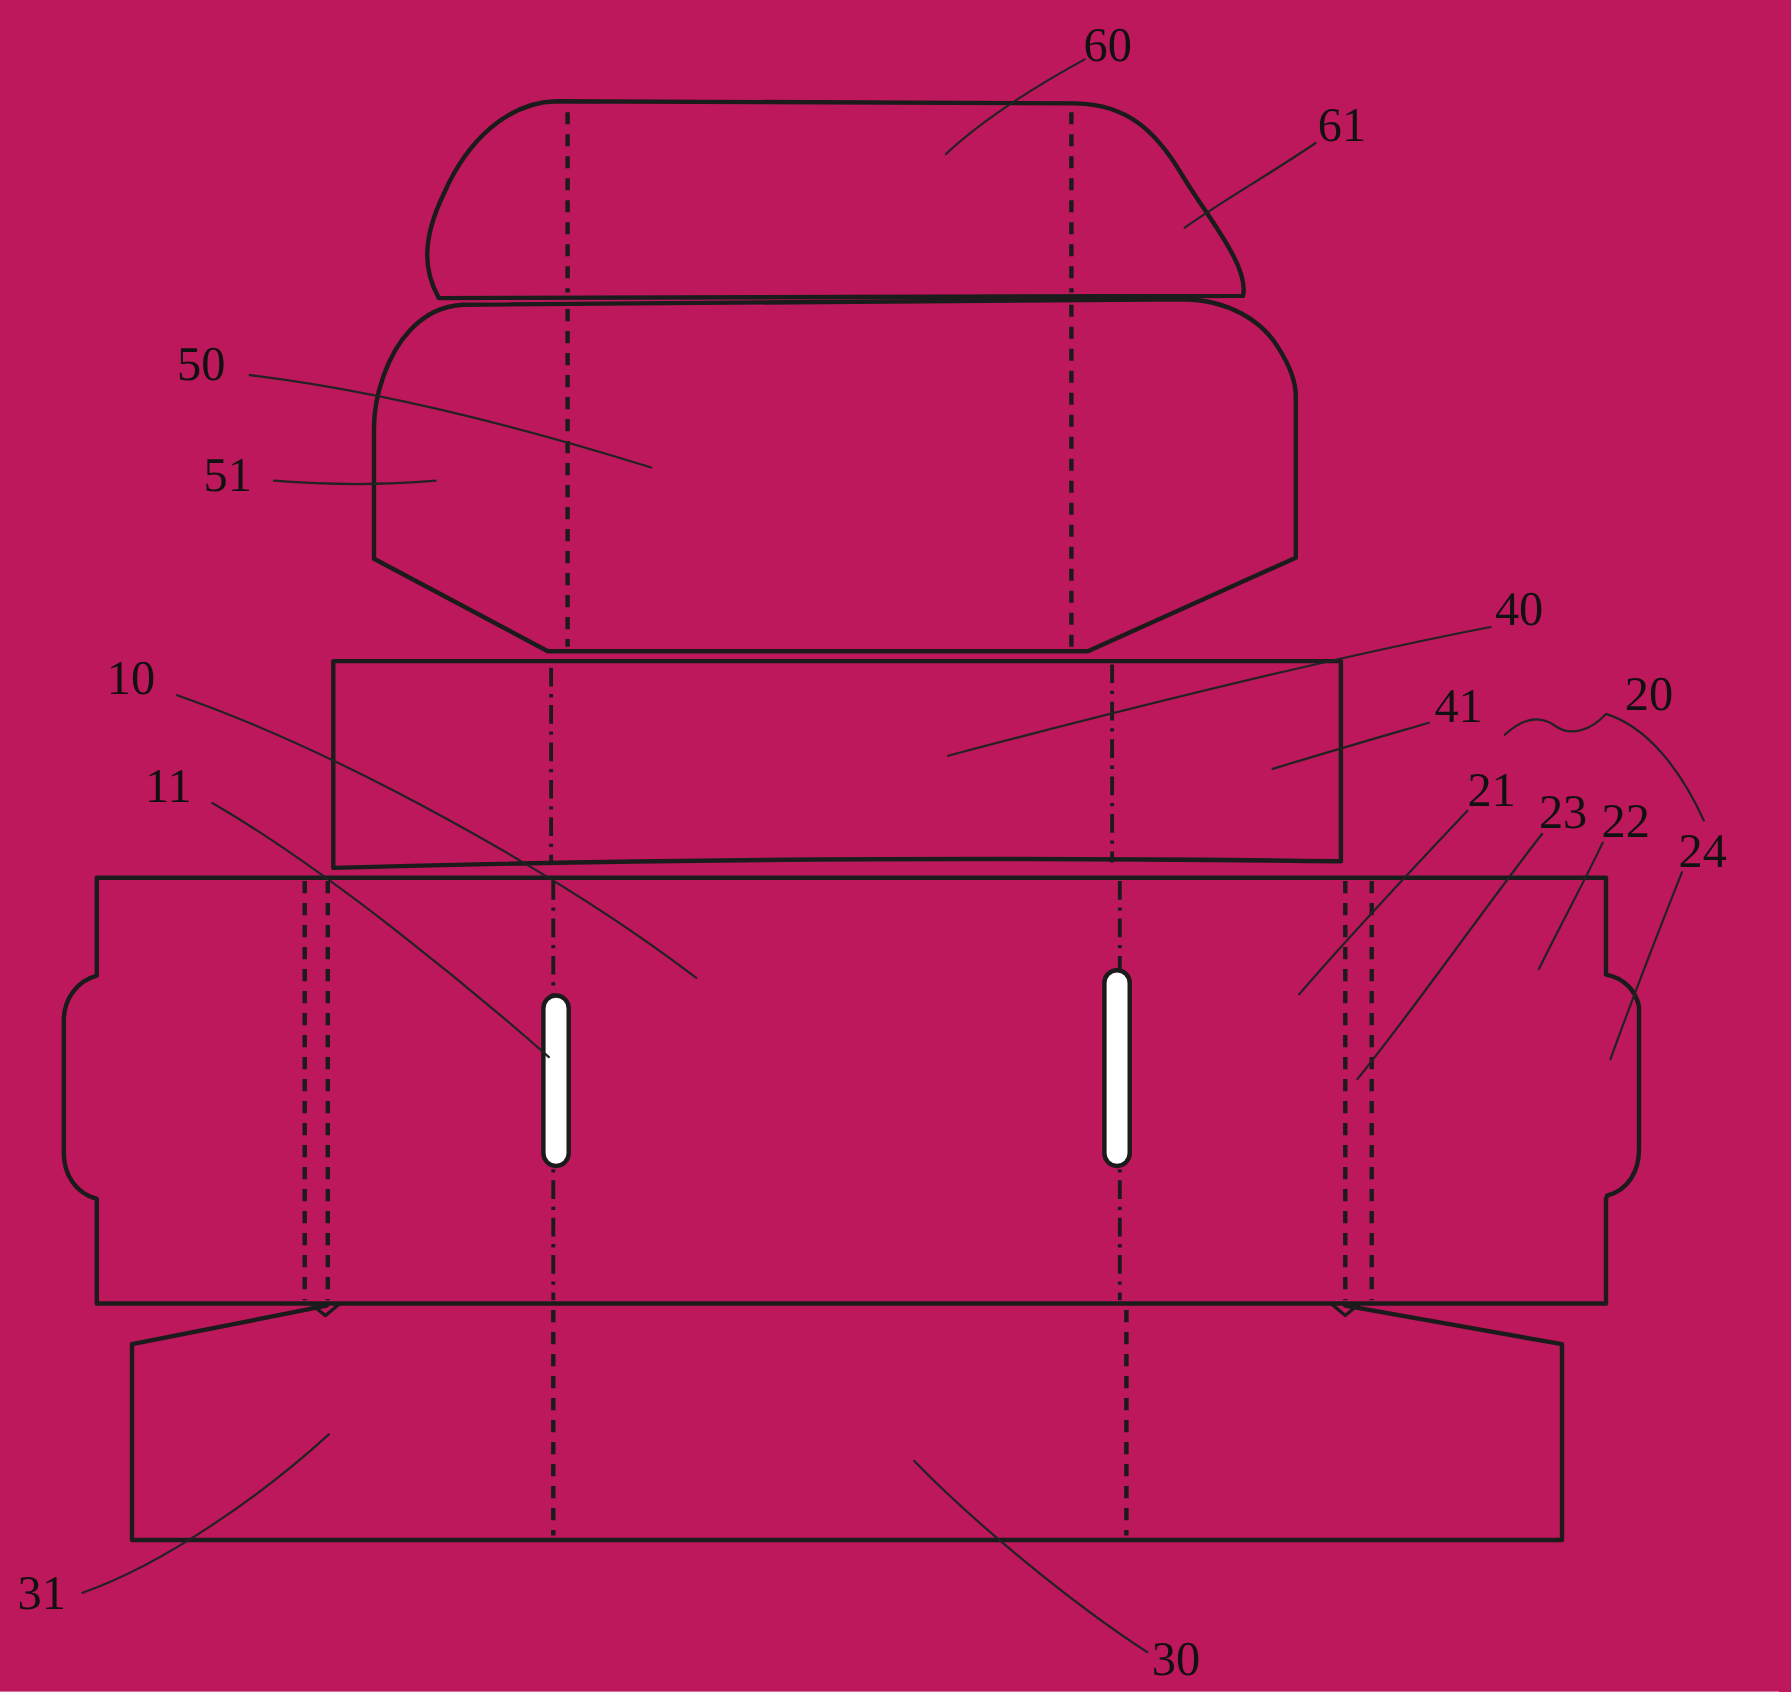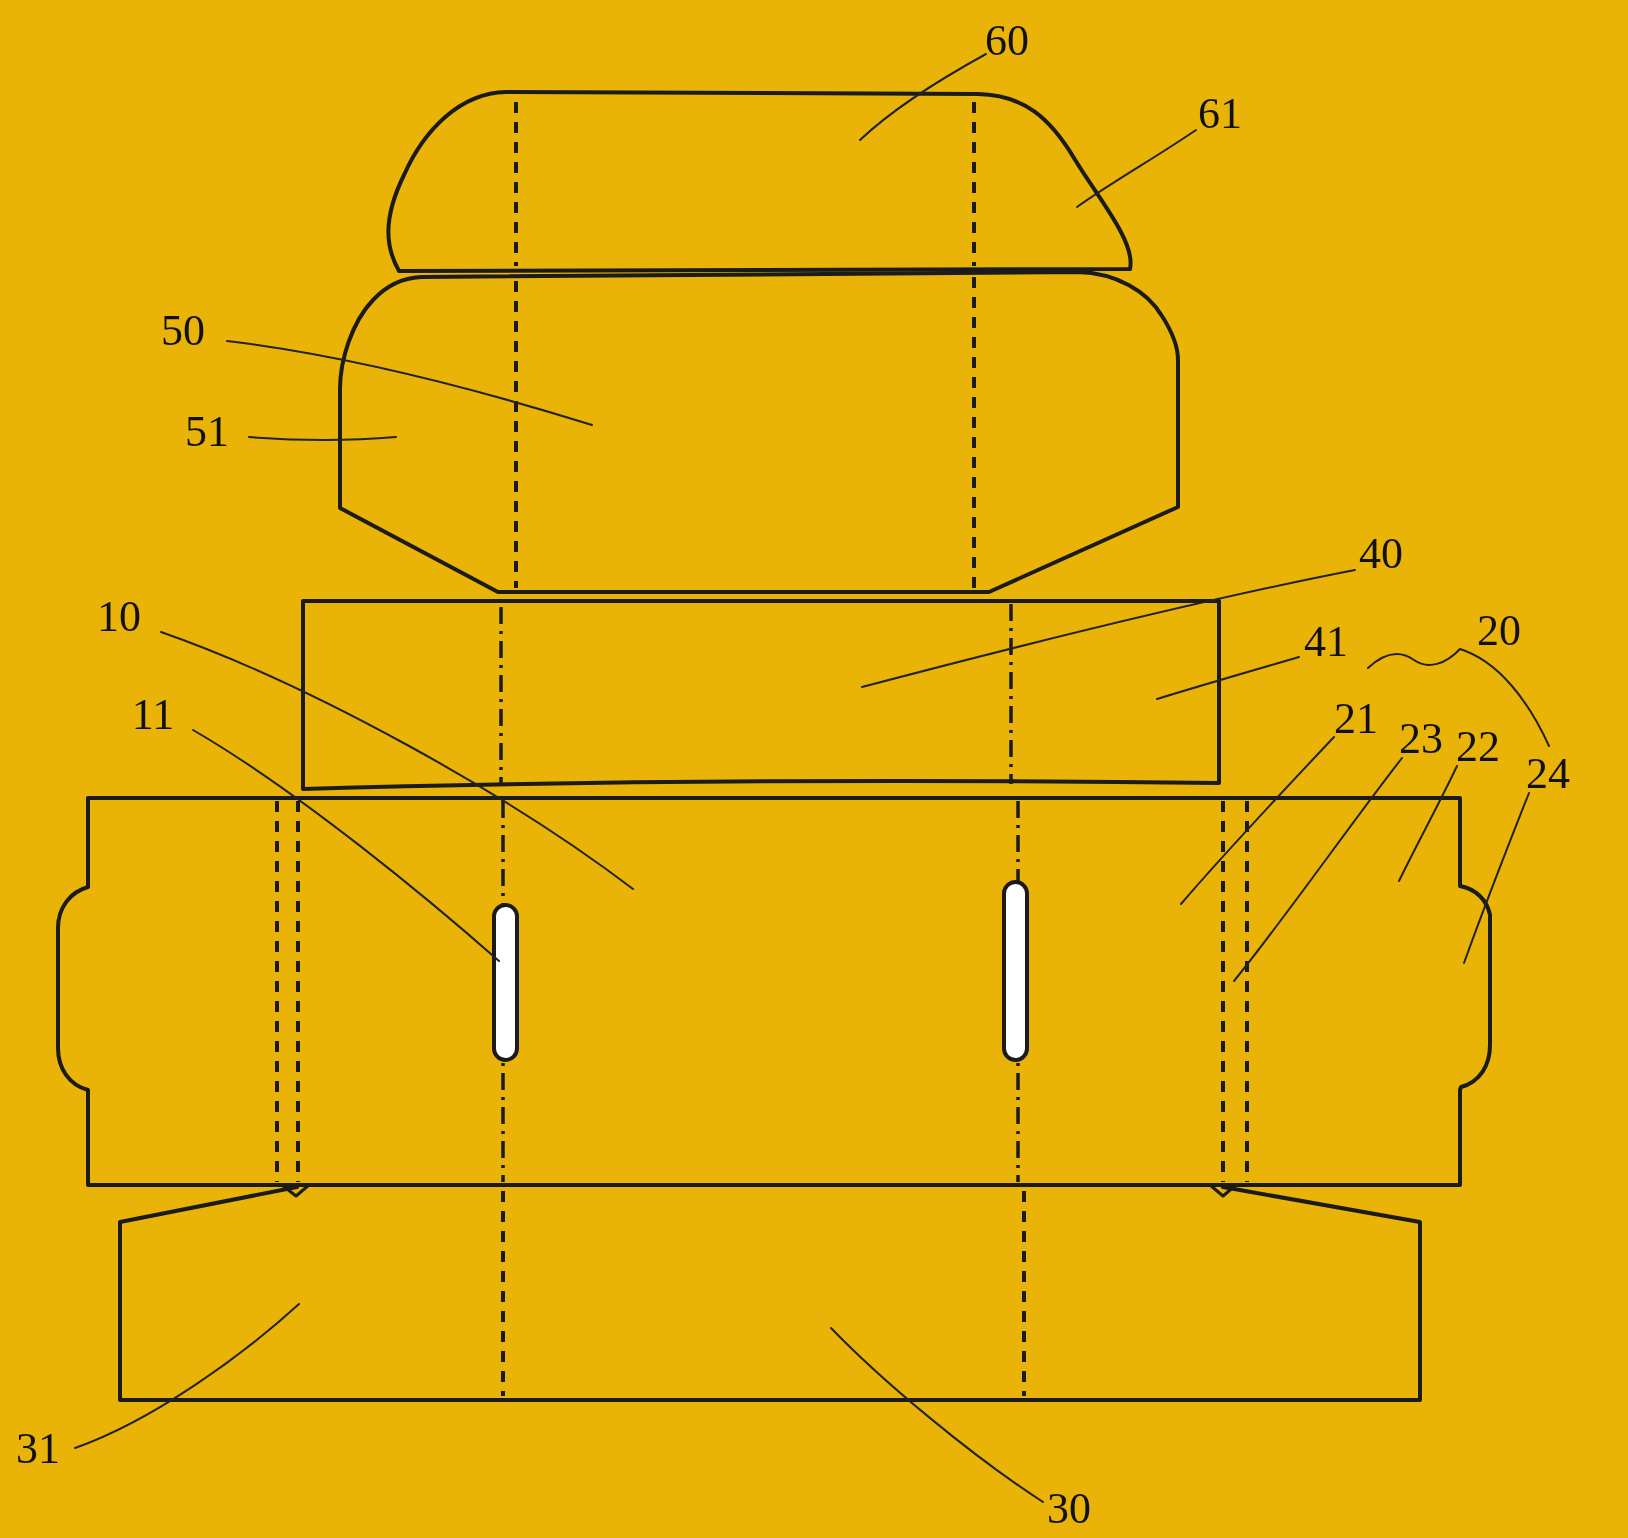--- a/index.html
+++ b/index.html
@@ -6,21 +6,21 @@
     margin: 0;
     padding: 0;
     background: #ffffff;
     font-family: "Liberation Serif", "DejaVu Serif", serif;
   }
   .stage {
     position: relative;
     width: 1628px;
     height: 1538px;
     background: #fefefef;
-    background-color: #eab308;
+    background-color: #be185d;
     overflow: hidden;
   }
   svg { display: block; width: 100%; height: 100%; }
 
   .outline {
     fill: none;
     stroke: #1b1b1b;
     stroke-width: 4;
     stroke-linejoin: round;
     stroke-linecap: round;

